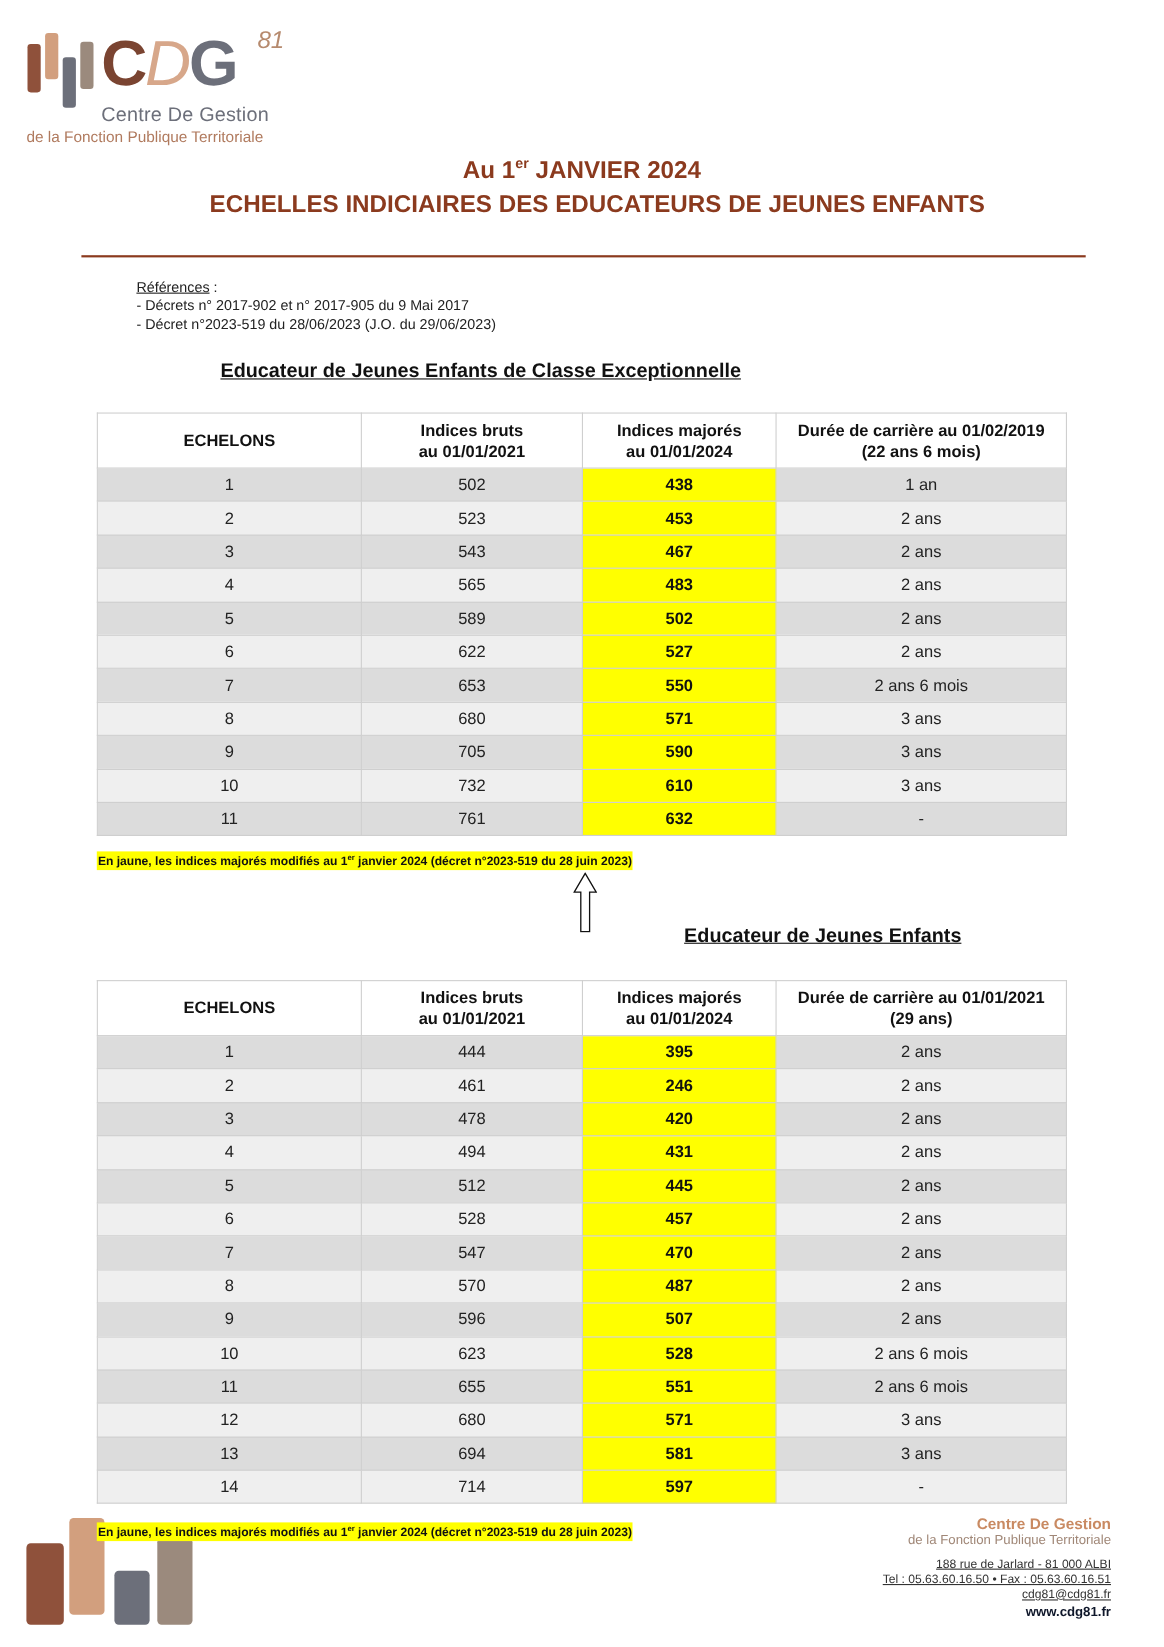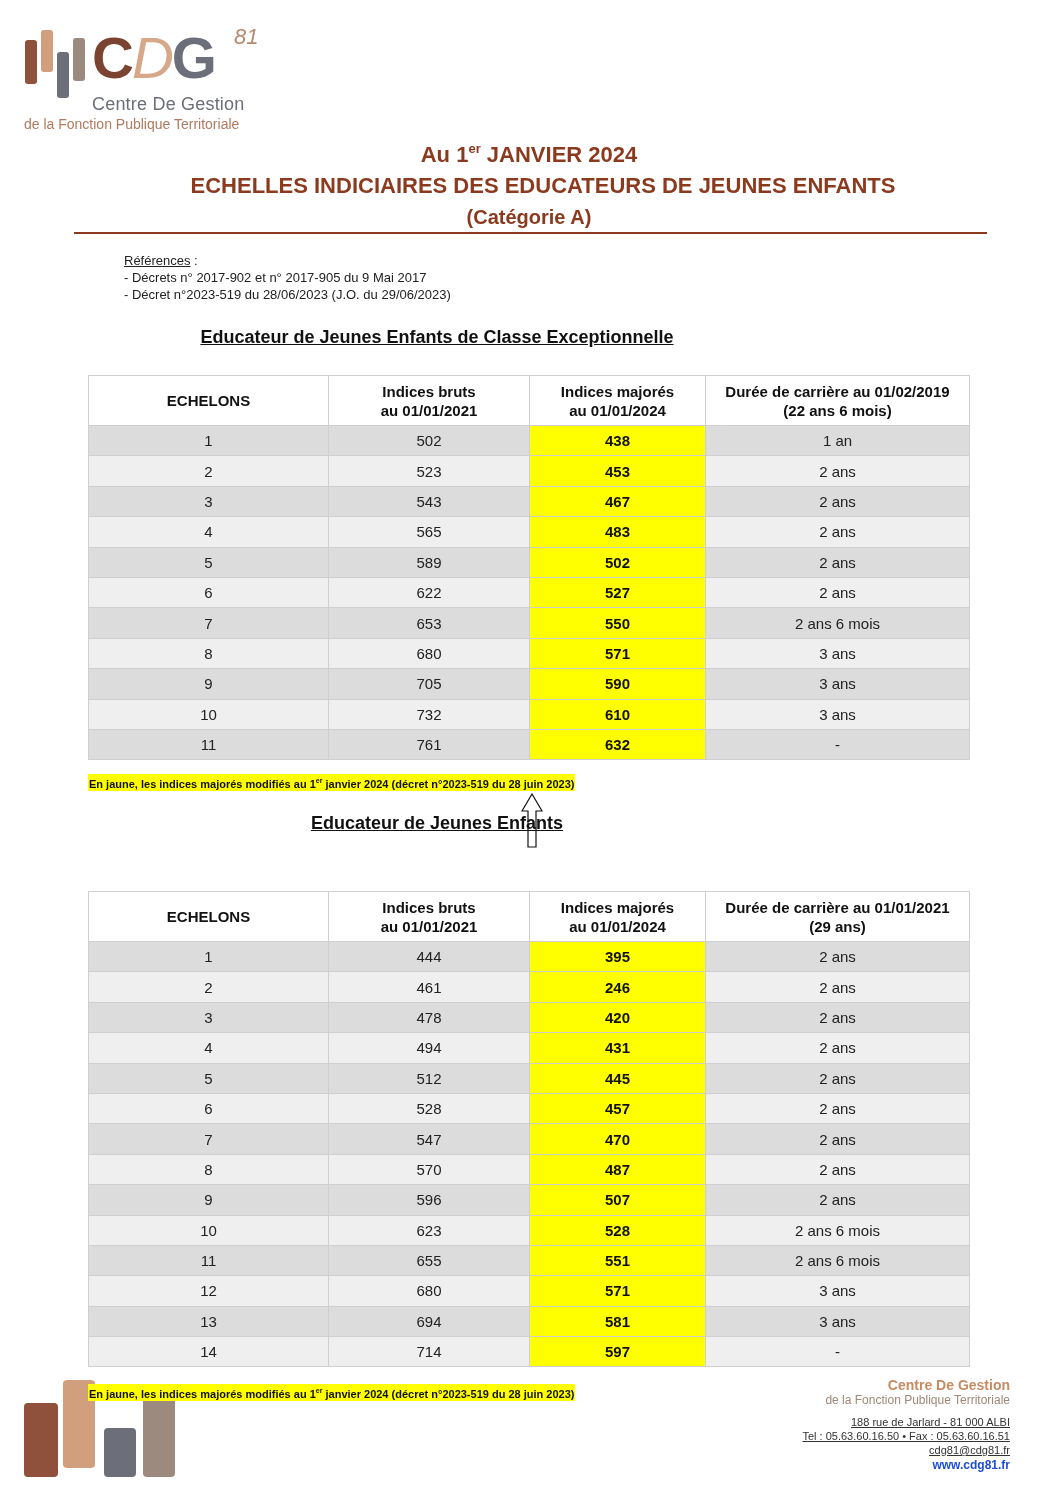--- a/index.html
+++ b/index.html
@@ -53,40 +53,39 @@
   
   .fbar { position: absolute; border-radius: 4px; }
   .f1 { left: 24px; top: 1403px; width: 34px; height: 74px; background: #8f513b; }
   .f2 { left: 63px; top: 1380px; width: 32px; height: 88px; background: #d29f7e; }
   .f3 { left: 104px; top: 1428px; width: 32px; height: 49px; background: #6c6f7a; }
   .f4 { left: 143px; top: 1398px; width: 32px; height: 79px; background: #9b8a7d; }
   .footer-text { position: absolute; right: 48px; top: 1377px; text-align: right; }
   .footer-text .fa { font-size: 14px; font-weight: 700; color: #c98a62; line-height: 16px; }
   .footer-text .fb { font-size: 12px; color: #a08777; line-height: 14px; margin-bottom: 8px; }
   .footer-text .fc { font-size: 11px; color: #333; line-height: 14px; text-decoration: underline; }
-  .footer-text .fd { font-size: 12px; font-weight: 700; color: #1d4ed8; line-height: 16px; }
+  .footer-text .fd { font-size: 12px; font-weight: 700; color: #0f172a; line-height: 16px; }
 </style>
 </head>
 <body>
 
 <div class="logo">
   <div class="bar b1"></div>
   <div class="bar b2"></div>
   <div class="bar b3"></div>
   <div class="bar b4"></div>
   <div class="cdg"><span class="c">C</span><span class="d">D</span><span class="g">G</span></div>
   <div class="num">81</div>
   <div class="l1">Centre De Gestion</div>
   <div class="l2">de la Fonction Publique Territoriale</div>
 </div>
 
 <div class="titles">
   <div class="t1"><span>Au 1</span><sup>er</sup><span> JANVIER 2024</span></div>
   <div class="t2">ECHELLES INDICIAIRES DES EDUCATEURS DE JEUNES ENFANTS</div>
-  <div class="t3">(Catégorie A)</div>
 </div>
 <div class="rule"></div>
 
 <div class="refs">
   <div><span class="head">Références</span><span> :</span></div>
   <div>- Décrets n° 2017-902 et n° 2017-905 du 9 Mai 2017</div>
   <div>- Décret n°2023-519 du 28/06/2023 (J.O. du 29/06/2023)</div>
 </div>
 
 <div class="section-title" style="top:327px;">Educateur de Jeunes Enfants de Classe Exceptionnelle</div>
@@ -169,21 +168,21 @@
       </tr>
     </tbody>
 </table>
 
 <div class="note" style="top:774px;"><span>En jaune, les indices majorés modifiés au 1</span><sup style="font-size:7px;">er</sup><span> janvier 2024 (décret n°2023-519 du 28 juin 2023)</span></div>
 
 <svg class="arrow" viewBox="0 0 22 55">
   <polygon points="11,1 21,18 15,18 15,54 7,54 7,18 1,18" fill="#ffffff" stroke="#111" stroke-width="1.2"></polygon>
 </svg>
 
-<div class="section-title" style="top:813px;">Educateur de Jeunes Enfants</div>
+<div class="section-title" style="top:840px;text-align:right;">Educateur de Jeunes Enfants</div>
 
 <table class="grid" id="t1" style="top:891px;">
   <thead>
     <tr>
       <th class="c1">ECHELONS</th>
       <th class="c2"><span>Indices bruts</span><br><span>au 01/01/2021</span></th>
       <th class="c3"><span>Indices majorés</span><br><span>au 01/01/2024</span></th>
       <th class="c4"><span>Durée de carrière au 01/01/2021</span><br><span>(29 ans)</span></th>
     </tr>
   </thead>

